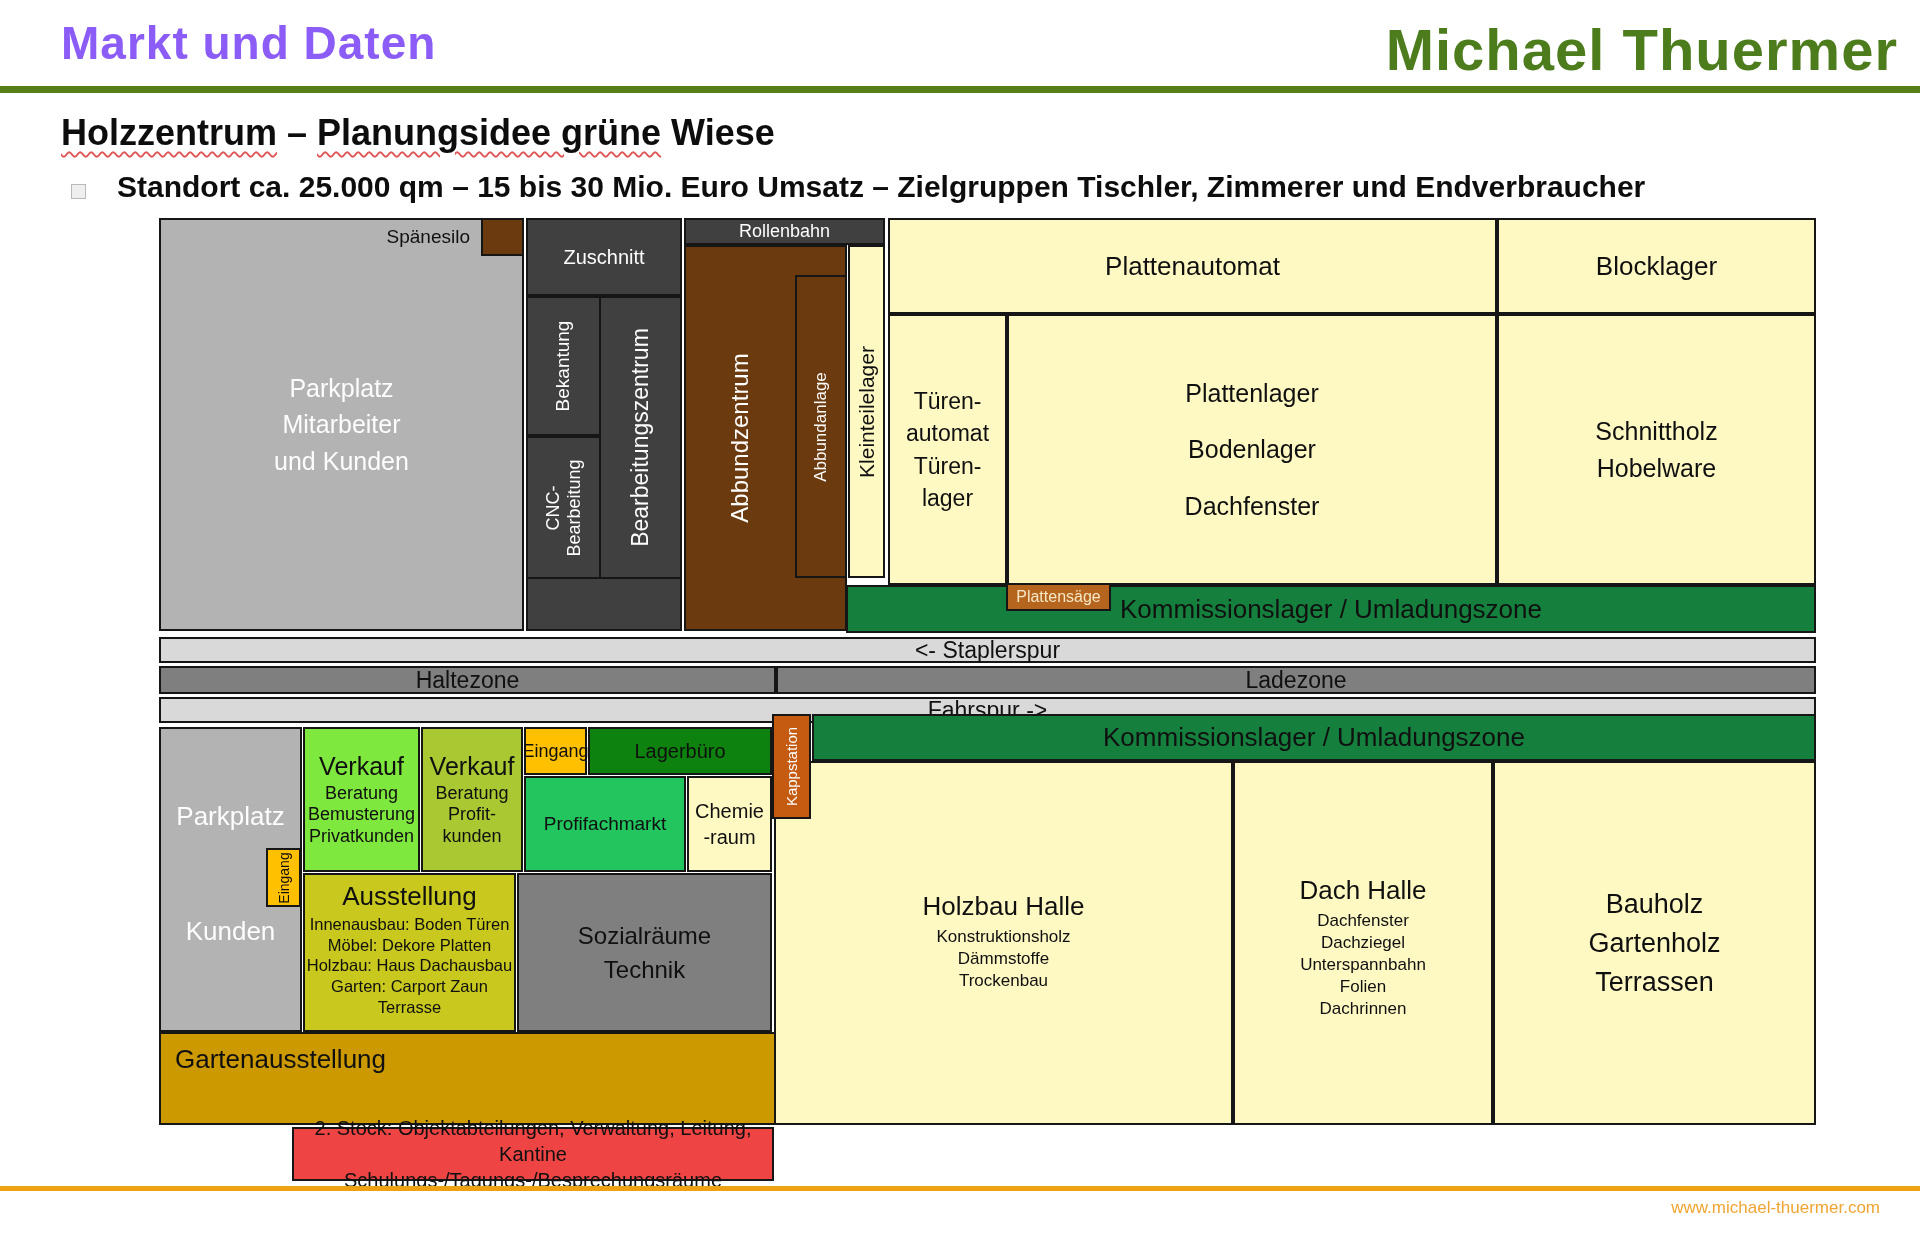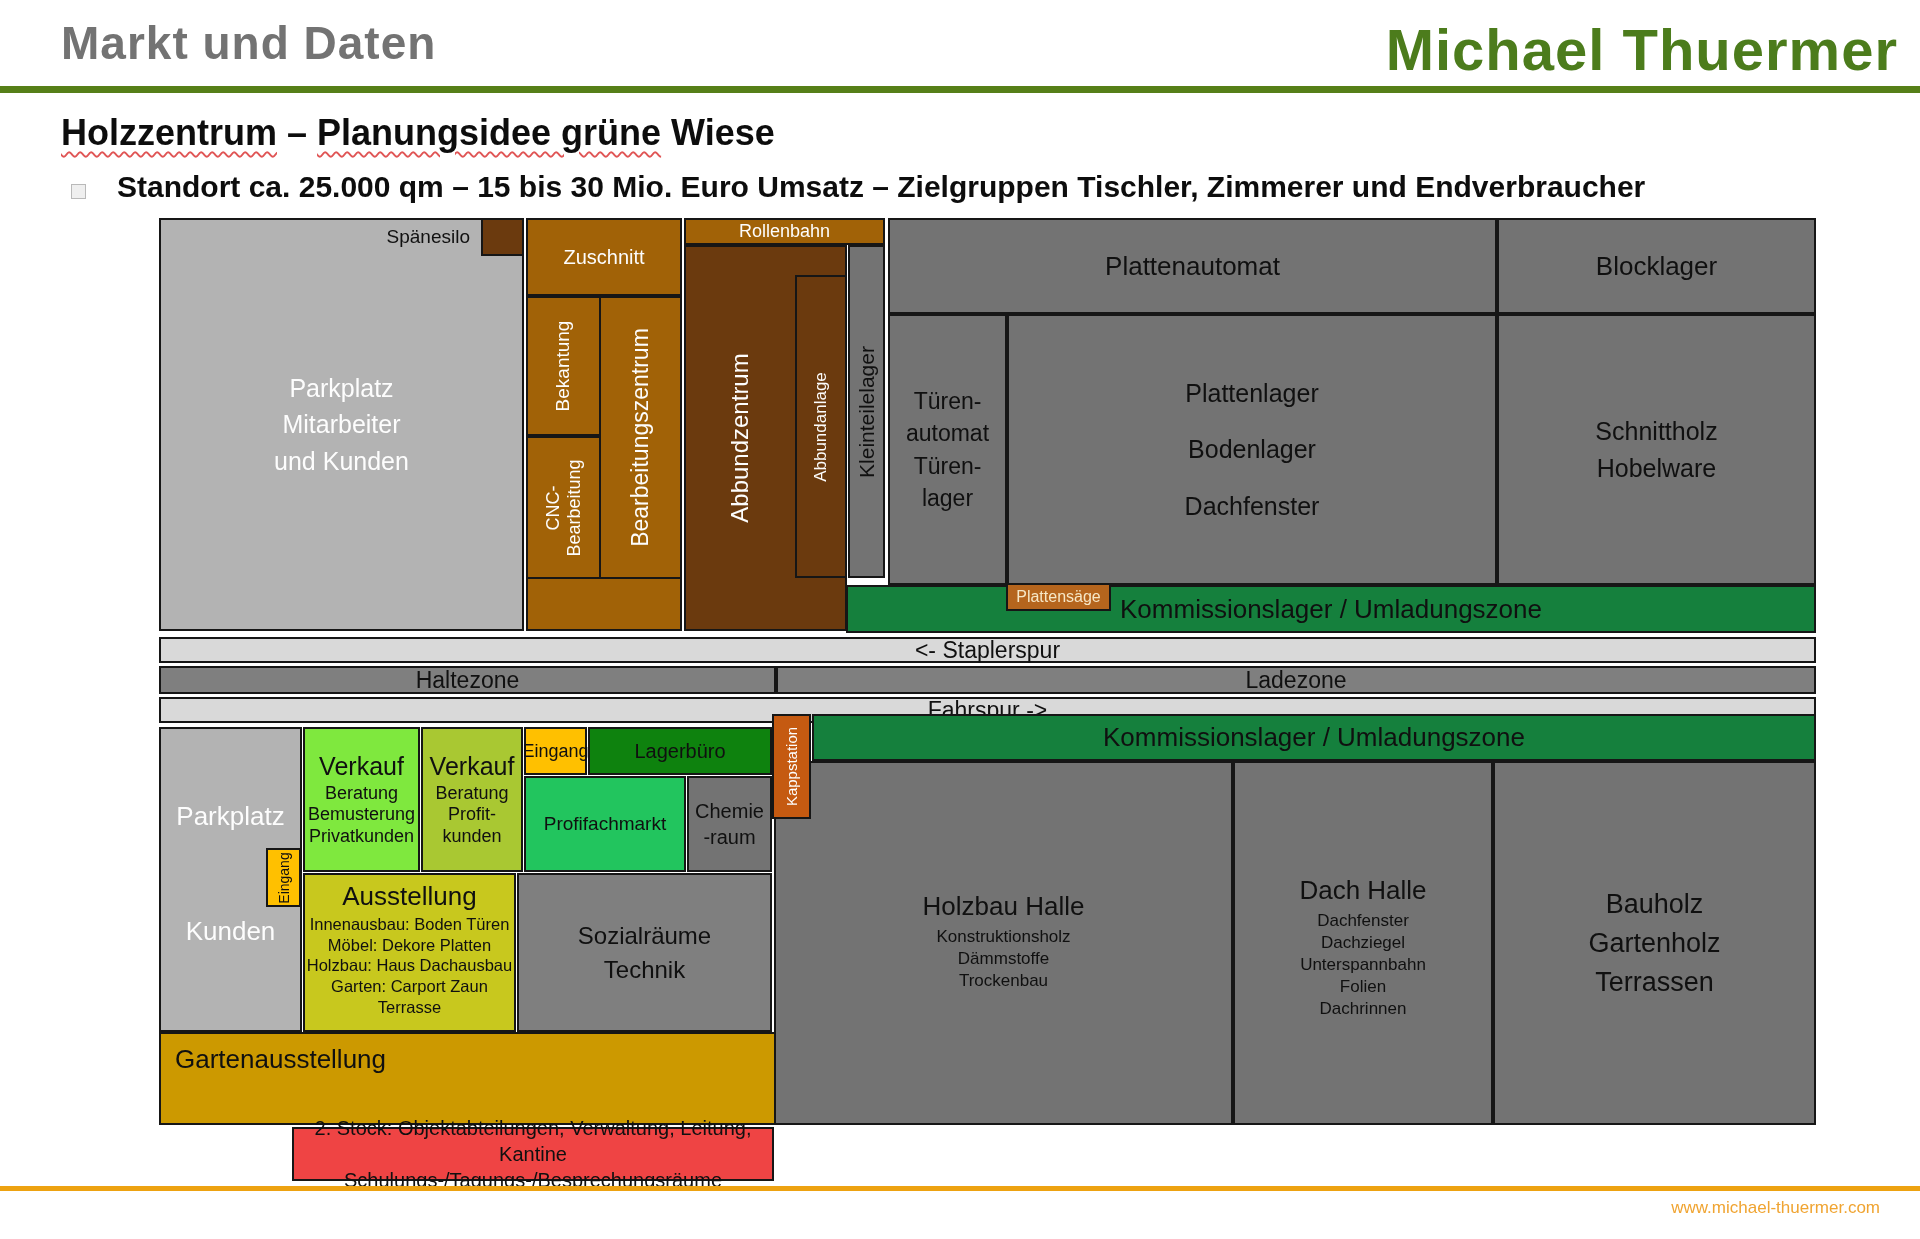--- a/index.html
+++ b/index.html
@@ -1,34 +1,34 @@
 <!DOCTYPE html>
 <html><head>
 <meta charset="utf-8">
 <style>
   html,body{margin:0;padding:0;background:#ffffff;}
   .page{position:relative;width:1920px;height:1239px;background:#ffffff;overflow:hidden;
         font-family:"Liberation Sans",sans-serif;}
   
-  .hdr-left{position:absolute;left:61px;top:16px;font-size:46px;font-weight:bold;color:#737373;letter-spacing:1px;}
+  .hdr-left{position:absolute;left:61px;top:16px;font-size:46px;font-weight:bold;color:#8b5cf6;letter-spacing:1px;}
   .hdr-right{position:absolute;right:22px;top:16px;font-size:58px;font-weight:bold;color:#4c7c1c;letter-spacing:1px;}
   .hdr-rule{position:absolute;left:0;top:86px;width:1920px;height:7px;background:#567f18;}
   .title{position:absolute;left:61px;top:112px;font-size:36px;font-weight:bold;color:#0d0d0d;}
   .title .wavy{text-decoration:underline;text-decoration-style:wavy;text-decoration-color:#e05555;text-decoration-thickness:2px;text-underline-offset:6px;}
   .bullet-sq{position:absolute;left:71px;top:184px;width:13px;height:13px;background:#efefef;border:1px solid #b9b9b9;}
   .subtitle{position:absolute;left:117px;top:170px;font-size:30px;font-weight:bold;color:#0d0d0d;}
   
   .z{position:absolute;box-sizing:border-box;border:2px solid #161616;display:flex;align-items:center;justify-content:center;text-align:center;color:#101010;}
   .stack{display:flex;flex-direction:column;align-items:center;justify-content:center;text-align:center;}
   .white{color:#fdfdfd;}
   .vt{transform:rotate(-90deg);white-space:nowrap;text-align:center;}
   .lbl{position:absolute;display:flex;align-items:center;}
   
   .gray{background:#b3b3b3;}  .dgray{background:#7f7f7f;}  .lgray{background:#d9d9d9;}
-  .orange{background:#a16207;}  .brown{background:#6b3a0e;}  .blue{background:#737373;}
+  .orange{background:#404040;}  .brown{background:#6b3a0e;}  .blue{background:#fef9c3;}
   .komm{background:#15803d;}  .amber{background:#ffc000;}
   .green1{background:#7fe83e;} .green2{background:#a9c832;} .dgreen{background:#0e820e;} .mgreen{background:#22c55e;}
   .olive{background:#c8c81e;}  .gold{background:#cc9900;}  .kapp{background:#c55a11;}  .saege{background:#b5651d;}
   
   #parkplatz-top{left:159px;top:218px;width:365px;height:413px;font-size:25px;line-height:1.45;}
   #spaenesilo-lbl{left:320px;top:225px;width:150px;height:24px;justify-content:flex-end;font-size:19px;color:#111;}
   #spaenesilo-box{left:481px;top:218px;width:43px;height:38px;}
   #orange-group{left:526px;top:218px;width:156px;height:413px;}
   #zuschnitt{left:526px;top:218px;width:156px;height:78px;font-size:20px;}
   #bekantung{left:526px;top:296px;width:75px;height:140px;font-size:19px;}

